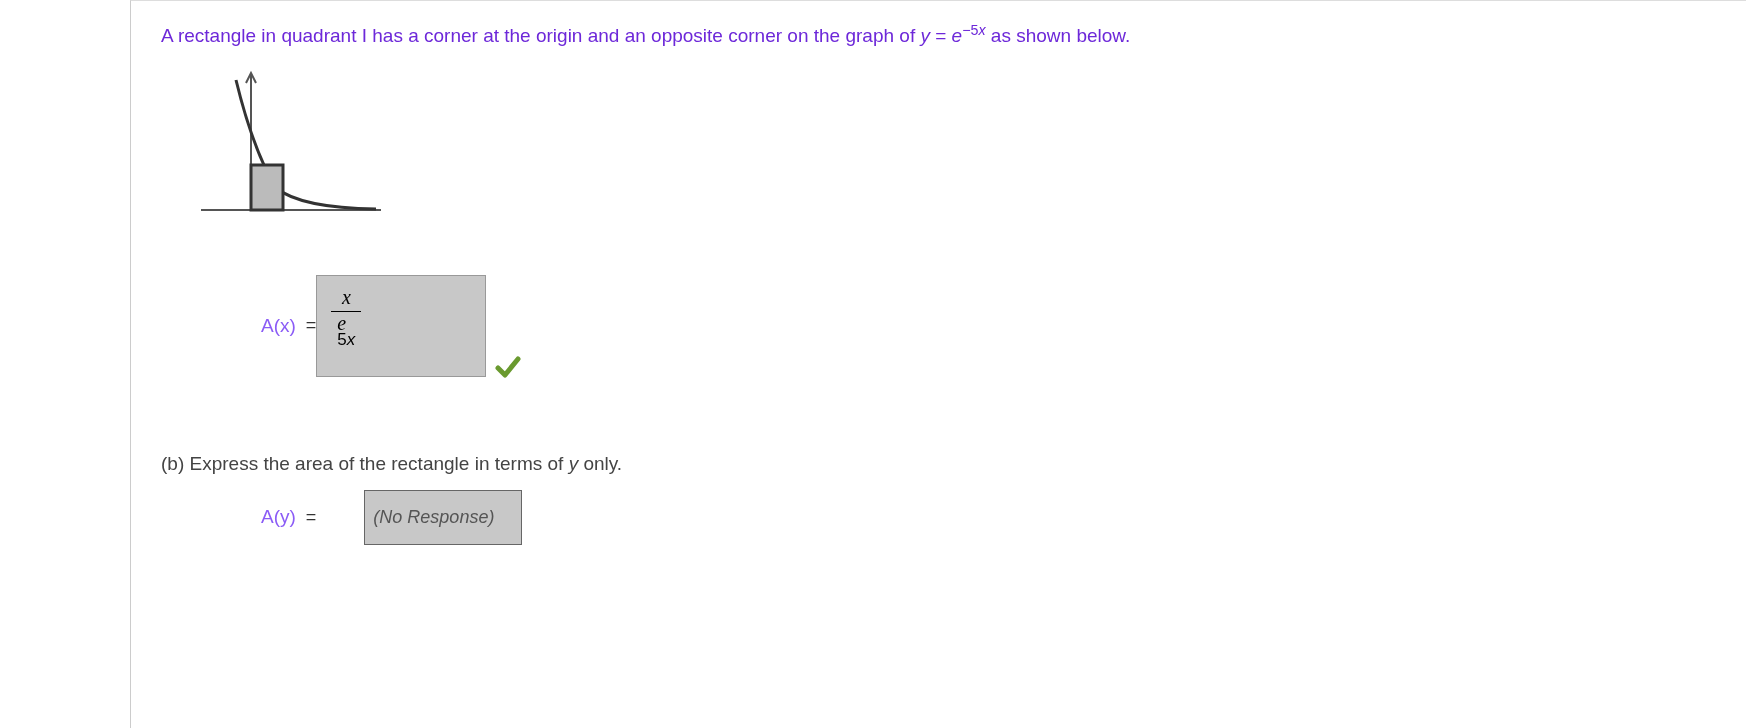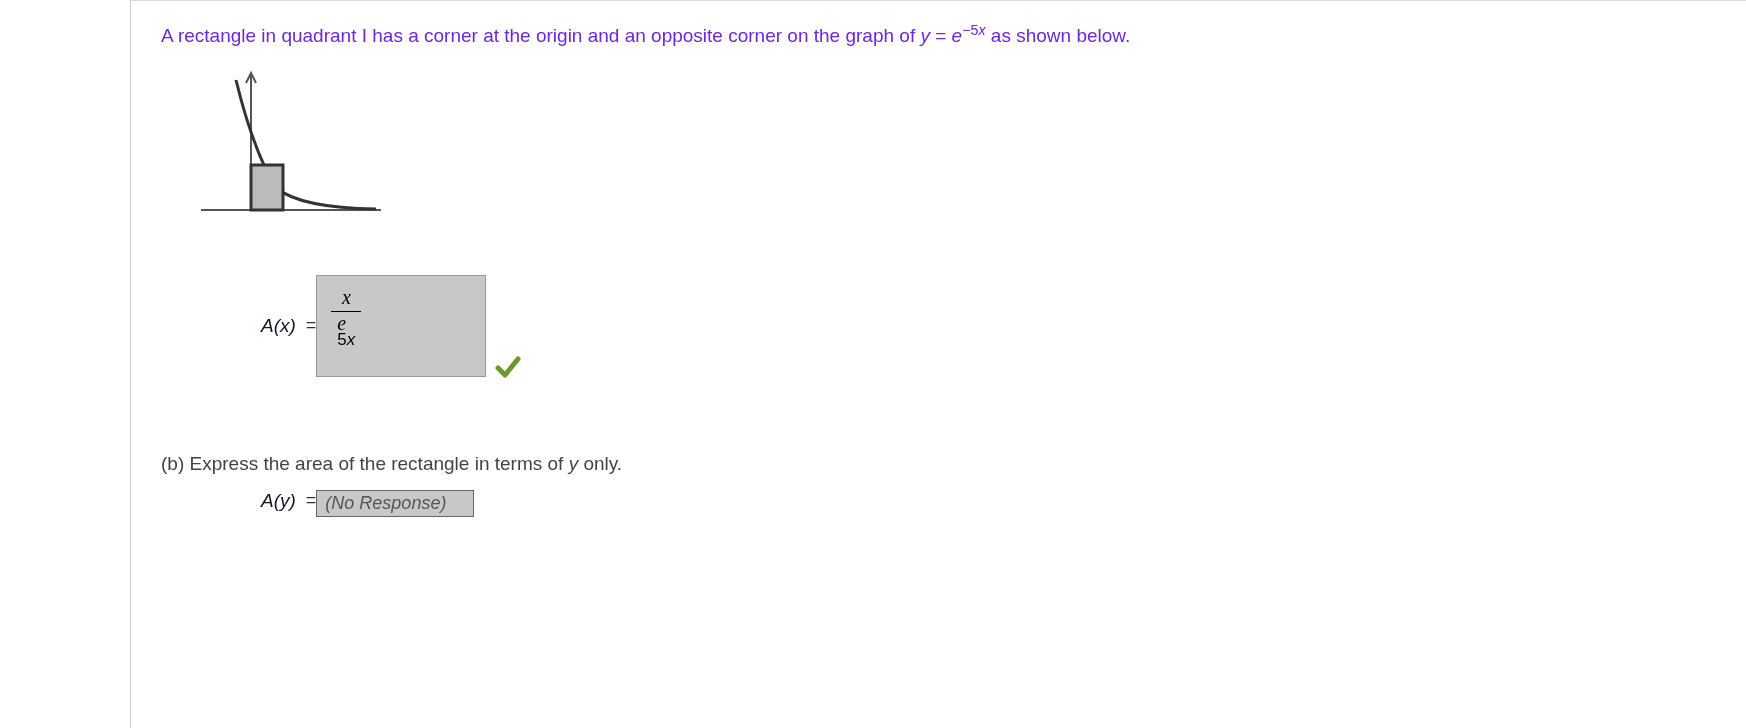--- a/index.html
+++ b/index.html
@@ -32,23 +32,22 @@
     color: #444;
     margin-top: 30px;
     margin-bottom: 15px;
   }
   .answer-row {
     display: flex;
     align-items: center;
     margin-left: 100px;
   }
   .answer-label {
-    font-style: italic;
     font-size: 19px;
-    color: #0f172a;
+    color: #8b5cf6;
     margin-right: 10px;
   }
   .answer-box {
     background: #c8c8c8;
     border: 1px solid #999;
     padding: 10px 14px;
     min-width: 140px;
     min-height: 80px;
     display: flex;
     align-items: flex-start;
@@ -88,28 +87,30 @@
     font-style: normal;
   }
   .checkmark-svg {
     margin-left: 8px;
     align-self: flex-end;
     margin-bottom: -4px;
   }
   .answer-input-box {
     background: #c8c8c8;
     border: 1px solid #666;
-    padding: 2px 8px;
+    padding: 16px 8px;
     font-style: italic;
     color: #555;
     font-size: 18px;
     min-width: 140px;
+    margin-left: 48px;
   }
   .answer-row-b {
     display: flex;
+    align-items: center;
     margin-left: 100px;
     margin-top: 10px;
   }
 </style>
 </head>
 <body>
 
 <div class="container">
 
   <div class="problem-text">

